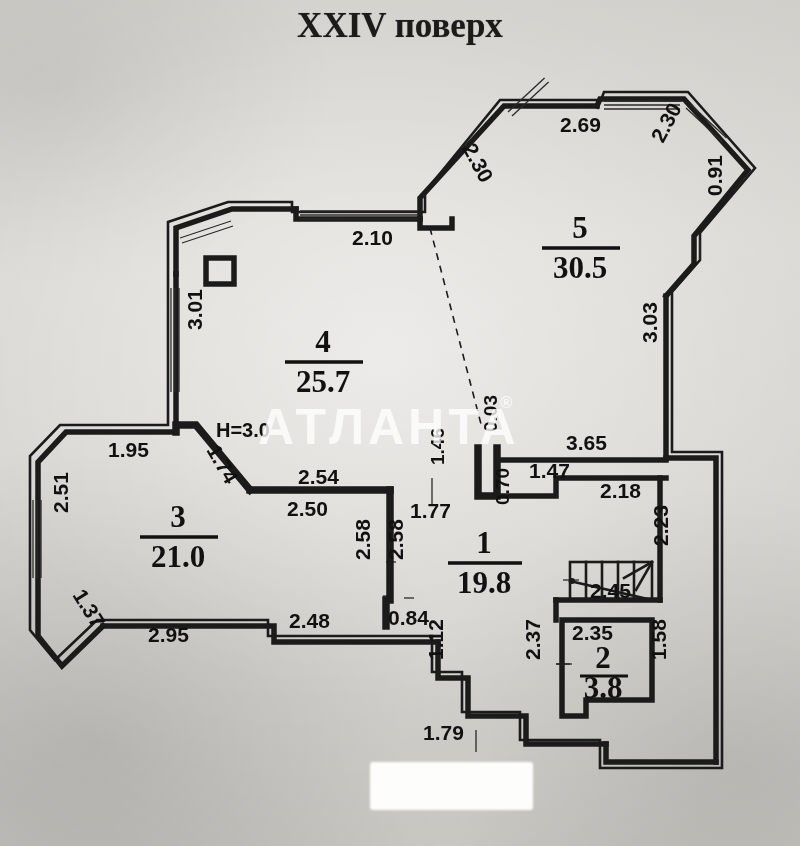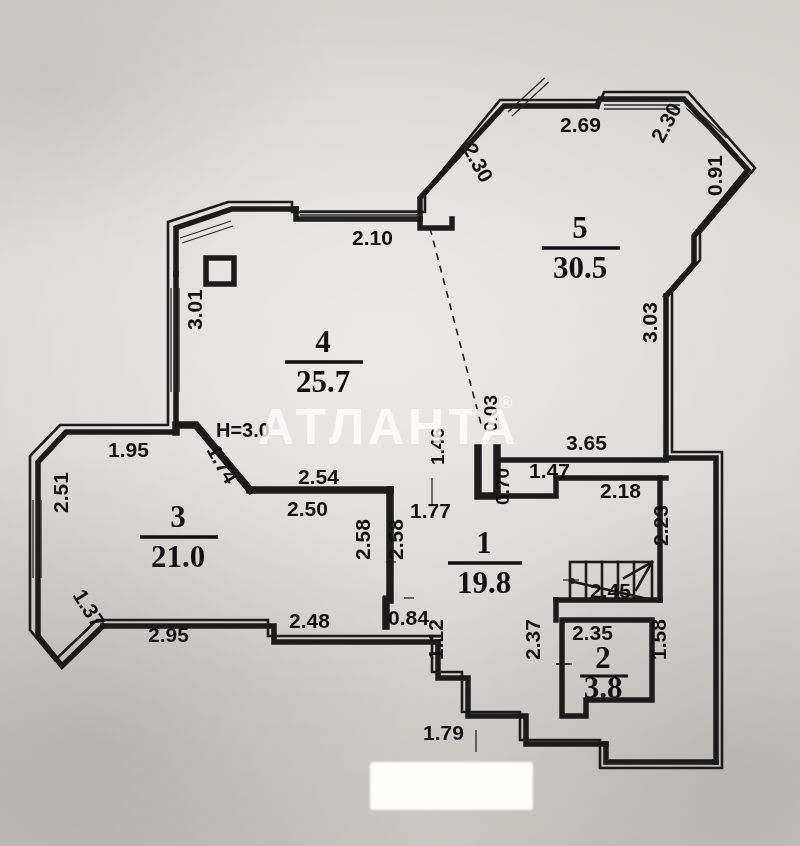--- a/index.html
+++ b/index.html
@@ -80,20 +80,21 @@
   }
   
 </style>
 </head>
 <body>
 
 <div id="plan-root">
 
   <div id="paper-grain"></div>
 
+  <div id="plan-title">XXIV поверх</div>
 
   <svg id="plan-svg" width="800" height="846" viewBox="0 0 800 846">
     <defs>
       <style>
         .wall      { fill: none; stroke: #1b1b1b; stroke-width: 5.5; stroke-linejoin: miter; stroke-linecap: square; }
         .wall-thin { fill: none; stroke: #1b1b1b; stroke-width: 2.6; stroke-linejoin: miter; stroke-linecap: square; }
         .wall-inner{ fill: none; stroke: #1b1b1b; stroke-width: 7.5; stroke-linejoin: miter; stroke-linecap: square; }
         .hair      { fill: none; stroke: #2a2a2a; stroke-width: 1.3; }
         .leader    { fill: none; stroke: #1b1b1b; stroke-width: 1.2; }
         .dashline  { fill: none; stroke: #1b1b1b; stroke-width: 1.6; stroke-dasharray: 7 6; }

